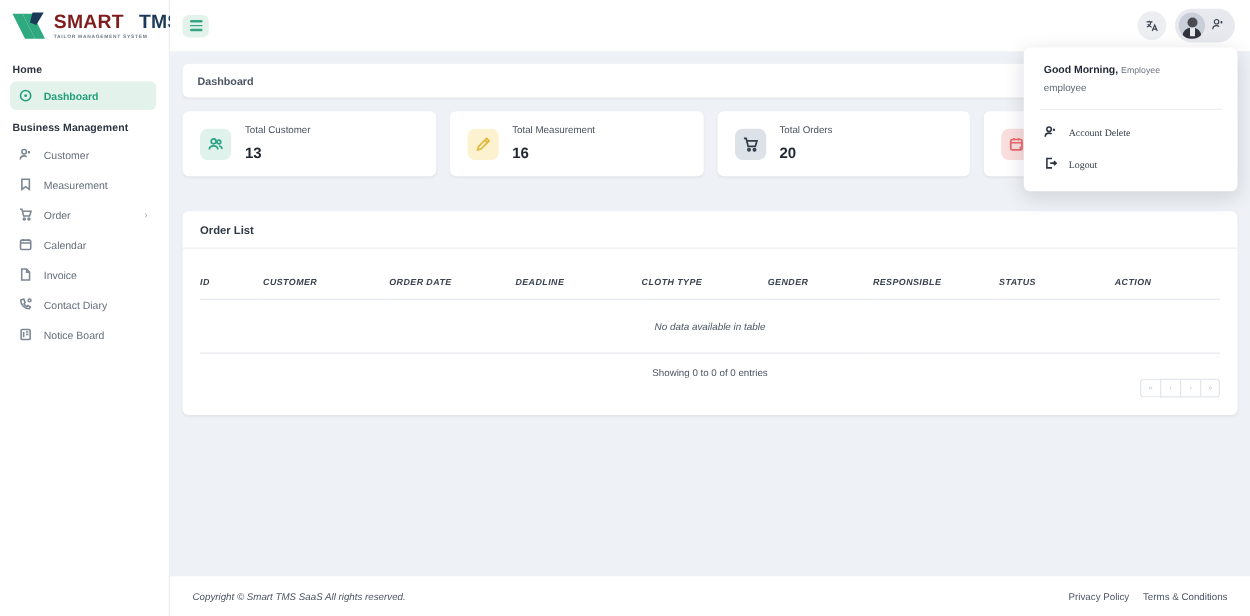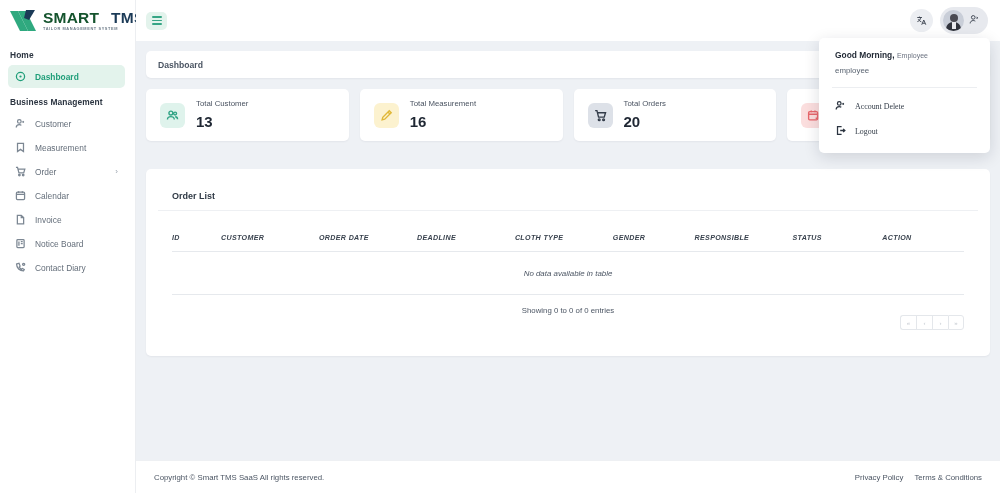--- a/index.html
+++ b/index.html
@@ -19,21 +19,21 @@
     border-right: 1px solid #eceef1;
     padding-top: 0;
   }
   .brand {
     height: 41px; display: flex; align-items: center;
     padding-left: 9px; gap: 4px;
   }
   .brand-mark { width: 30px; height: 26px; flex: 0 0 auto; }
   .brand-text { display: flex; flex-direction: column; line-height: 1; }
   .brand-title { font-size: 15.5px; font-weight: 700; letter-spacing: .2px; }
-  .brand-title .t1 { color: #14532d; }
+  .brand-title .t1 { color: #7f1d1d; }
   .brand-title .t2 { color: #1b3a57; margin-left: 12px; }
   .brand-sub {
     font-size: 3.9px; color: #6d7b88; letter-spacing: .6px;
     margin-top: 2px; font-weight: 600;
   }
 
   .nav-section {
     font-size: 8.4px; font-weight: 700; color: #2b3440;
     padding: 8px 0 4px 10px; letter-spacing: .1px;
   }
@@ -114,24 +114,24 @@
   .stat-icon svg { fill: none; stroke-width: 1.7; }
   .stat-icon.teal { background: #dff3ec; }
   .stat-icon.teal svg { stroke: #2fa384; }
   .stat-icon.yellow { background: #fcf2cf; }
   .stat-icon.yellow svg { stroke: #e0b838; }
   .stat-icon.gray { background: #dde1e8; }
   .stat-icon.gray svg { stroke: #333c49; }
   .stat-icon.red { background: #fbdede; }
   .stat-icon.red svg { stroke: #e8676c; }
   .stat-label { font-size: 7.8px; color: #4a5361; margin-bottom: 5px; }
-  .stat-value { font-size: 15px; color: #1f2733; font-weight: 600; }
-
-  
-  .list-card { padding: 12px; margin-top: 28px; }
+  .stat-value { font-size: 12px; color: #1f2733; font-weight: 600; }
+
+  
+  .list-card { padding: 0; margin-top: 28px; }
   .list-head {
     height: 30px; display: flex; align-items: center;
     padding: 0 14px; font-size: 9px; color: #303a46; font-weight: 600;
     border-bottom: 1px solid #eef0f3;
   }
   .list-body { padding: 12px 14px 14px; }
   .toolbar-row { display: flex; align-items: center; }
   .btn-group { display: flex; border-radius: 4px; overflow: hidden; }
   .btn-group button {
     background: #20a17c; color: #fff; border: none;
@@ -173,21 +173,21 @@
   .pagination button:first-child { border-radius: 3px 0 0 3px; }
   .pagination button:last-child { border-right: 1px solid #e4e7eb; border-radius: 0 3px 3px 0; }
 
   
   .footer {
     position: absolute; left: 136px; top: 460px;
     width: 864px; height: 33px; background: #fff;
     display: flex; align-items: center; padding: 0 18px;
     border-top: 1px solid #eef0f3;
   }
-  .copyright { font-size: 7.8px; color: #4b5563; }
+  .copyright { font-size: 7.8px; color: #4b5563; font-style: italic; }
   .footer-links { margin-left: auto; display: flex; gap: 11px; }
   .footer-links a { font-size: 7.8px; color: #4b5563; text-decoration: none; cursor: pointer; }
 
   
   .dropdown {
     position: absolute; left: 819px; top: 38px;
     width: 171px; background: #fff;
     border-radius: 5px; box-shadow: 0 4px 16px rgba(16,24,40,.14);
     padding: 12px 0 9px; z-index: 40;
   }
@@ -285,35 +285,35 @@
             <path d="M3 1.6h5l3 3v8.1H3z"></path>
             <path d="M8 1.6v3.1h3"></path>
           </svg>
       </span>
       <span>Invoice</span>
     </div>
 
     <div class="nav-item">
       <span class="ico">
         <svg viewBox="0 0 14 14" width="11" height="11">
+            <path d="M2 2.6c0 5 3.9 8.8 8.8 8.8l1-1.8-2.4-1.4-1.2 1.1c-1.2-.7-2.2-1.7-2.8-2.9l1.1-1.2L5.1 1.6z"></path>
+            <circle cx="11" cy="3" r="1.4"></circle>
+          </svg>
+      </span>
+      <span>Contact Diary</span>
+    </div>
+
+    <div class="nav-item">
+      <span class="ico">
+        <svg viewBox="0 0 14 14" width="11" height="11">
             <rect x="2.4" y="2" width="9.2" height="10.2" rx="1.1"></rect>
             <path d="M5 4.6v5.2M7.4 4.6h2.4M7.4 7.2h2.4"></path>
           </svg>
       </span>
       <span>Notice Board</span>
-    </div>
-
-    <div class="nav-item">
-      <span class="ico">
-        <svg viewBox="0 0 14 14" width="11" height="11">
-            <path d="M2 2.6c0 5 3.9 8.8 8.8 8.8l1-1.8-2.4-1.4-1.2 1.1c-1.2-.7-2.2-1.7-2.8-2.9l1.1-1.2L5.1 1.6z"></path>
-            <circle cx="11" cy="3" r="1.4"></circle>
-          </svg>
-      </span>
-      <span>Contact Diary</span>
     </div>
   </aside>
 
   <header class="topbar">
     <button class="hamburger">
       <span></span>
         <span></span>
         <span></span>
     </button>
     <div class="topbar-right">

